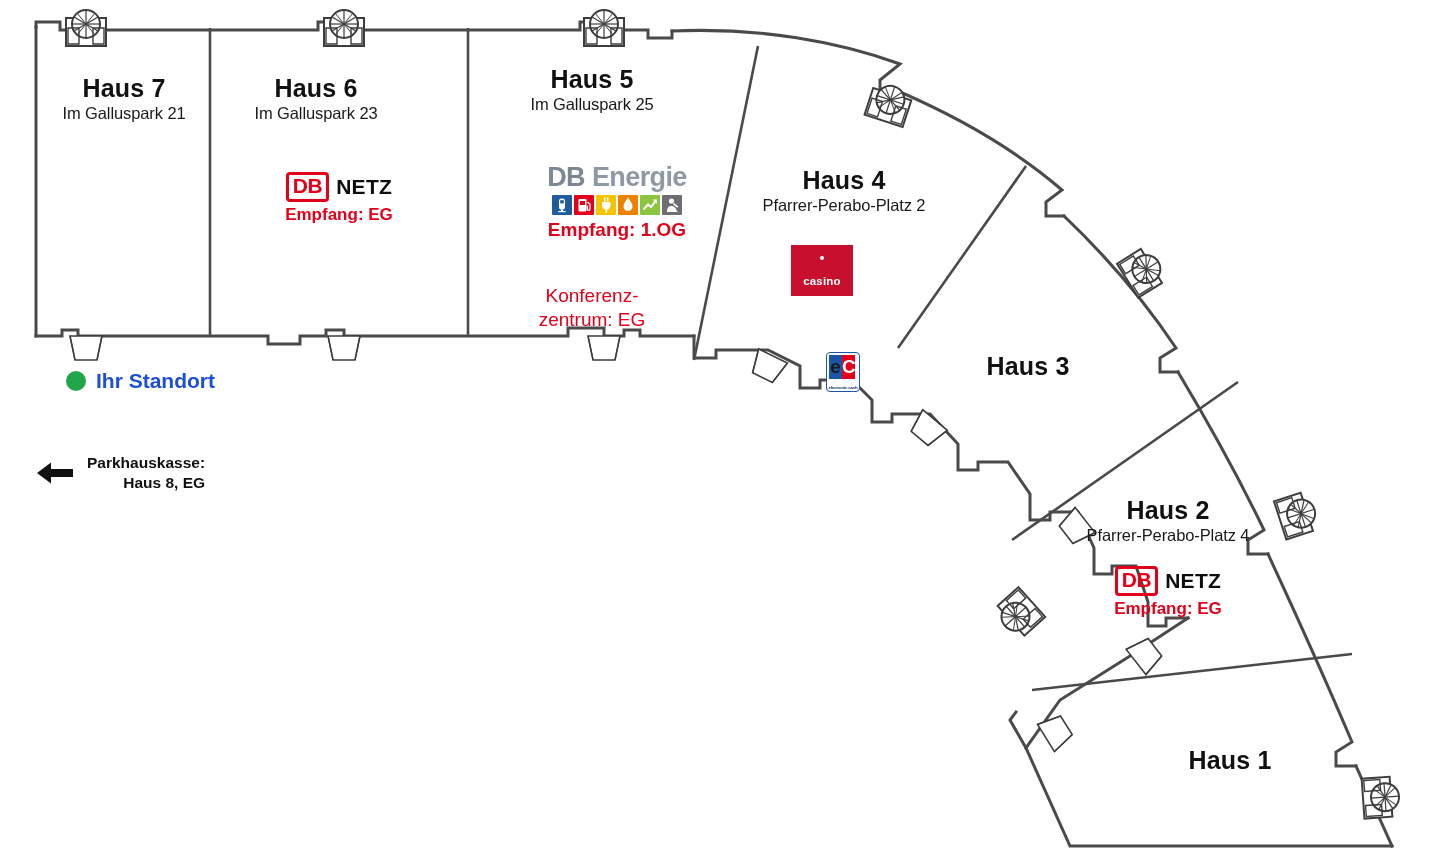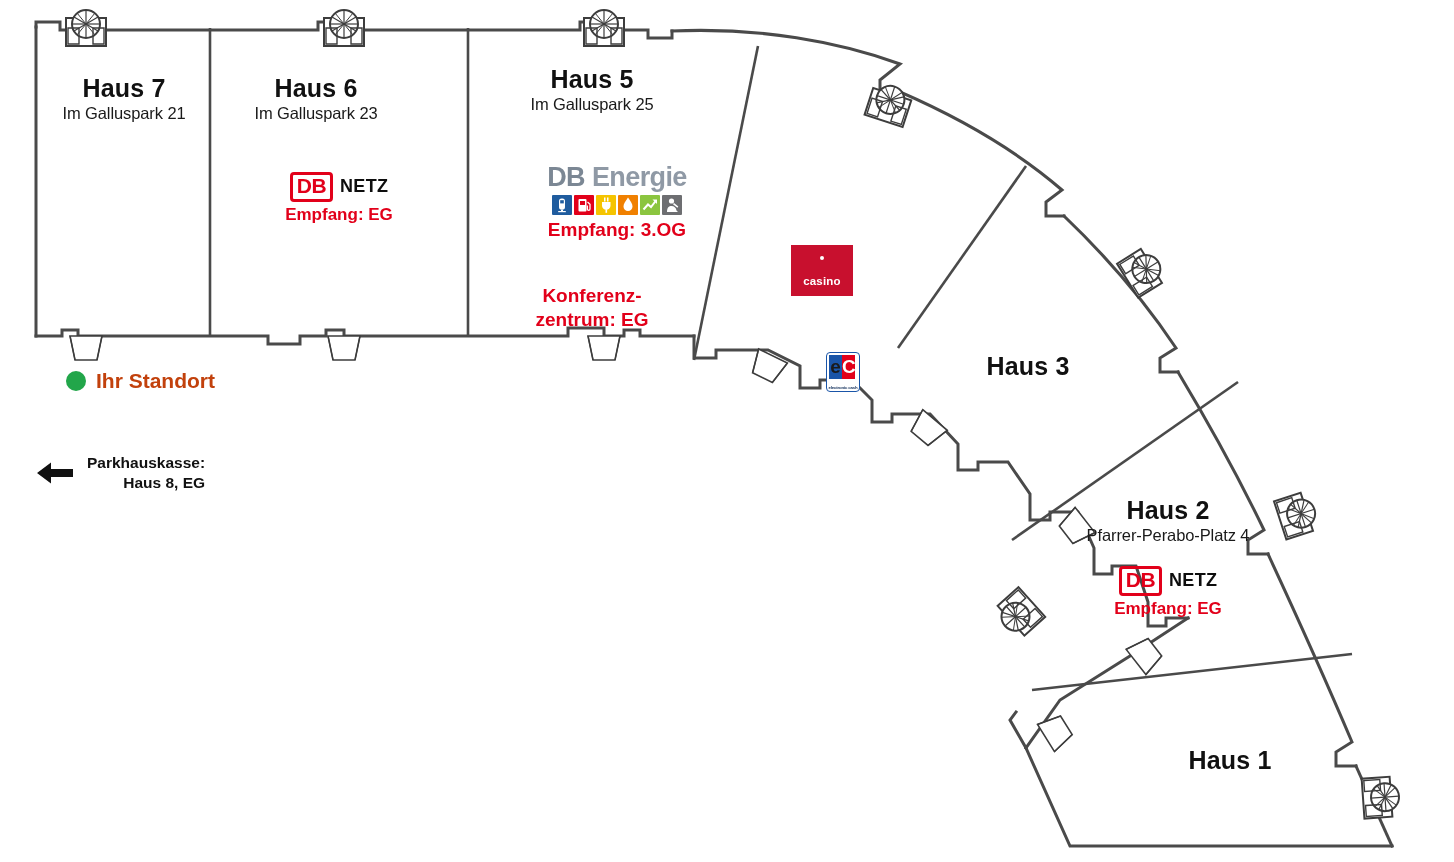--- a/index.html
+++ b/index.html
@@ -65,21 +65,21 @@
     border-radius: 4px;
     padding: 0px 4px 1px 4px;
     color: #e2001a;
     font-size: 21px;
     font-weight: bold;
     line-height: 1.08;
     letter-spacing: -0.5px;
   }
   .db-word {
     color: #0d0d0d;
-    font-size: 18px;
+    font-size: 21px;
     font-weight: bold;
     letter-spacing: 0.3px;
   }
   .db-sub {
     margin-top: 3px;
     color: #e2001a;
     font-size: 17px;
     font-weight: bold;
   }
 
@@ -116,21 +116,21 @@
     font-size: 19px;
     font-weight: bold;
   }
 
   
   .konf {
     position: absolute;
     text-align: center;
     color: #e2001a;
     font-size: 19px;
-    font-weight: bold;
+    font-weight: normal;
     line-height: 1.25;
     white-space: nowrap;
   }
 
   
   .casino-logo {
     position: absolute;
     background: #c8102e;
     width: 62px;
     height: 51px;
@@ -207,21 +207,21 @@
     align-items: center;
     gap: 10px;
     white-space: nowrap;
   }
   .legend-dot {
     width: 20px; height: 20px;
     border-radius: 50%;
     background: #22a64a;
   }
   .legend-standort-text {
-    color: #c2410c;
+    color: #1d4ed8;
     font-size: 21px;
     font-weight: bold;
     letter-spacing: 0px;
   }
   .legend-kasse {
     position: absolute;
     display: flex;
     align-items: center;
     gap: 12px;
     white-space: nowrap;
@@ -426,28 +426,32 @@
       </span>
 
       <span class="e-tile" style="background:#6d6e71">
         <svg width="20" height="20" viewBox="0 0 20 20">
           <circle cx="9.5" cy="6" r="2.6" fill="#ffffff"></circle>
           <path d="M5 17 C5 12.5 7 11 9.5 11 C12 11 14 12.5 14.5 15.5 L16 17 Z" fill="#ffffff"></path>
           <rect x="12" y="8" width="5.5" height="1.6" transform="rotate(38 12 8)" fill="#ffffff"></rect>
         </svg>
       </span>
     </div>
-    <div class="energie-sub">Empfang: 3.OG</div>
+    <div class="energie-sub">Empfang: 1.OG</div>
   </div>
 
   <div class="konf" style="left:468px; top:284px; width:248px;">
     <div>Konferenz-</div>
     <div>zentrum: EG</div>
   </div>
 
+  <div class="label-block" style="left:716px; top:166px; width:256px;">
+    <div class="haus-name">Haus 4</div>
+    <div class="haus-addr">Pfarrer-Perabo-Platz 2</div>
+  </div>
 
   <div class="casino-logo" style="left:791px; top:245px;">
     <span class="casino-dot"></span>
     <span class="casino-word">casino</span>
   </div>
 
   <div class="ec-logo" style="left:826px; top:352px;">
     <span class="ec-inner">
       <span class="ec-left">e</span>
       <span class="ec-right">C</span>

